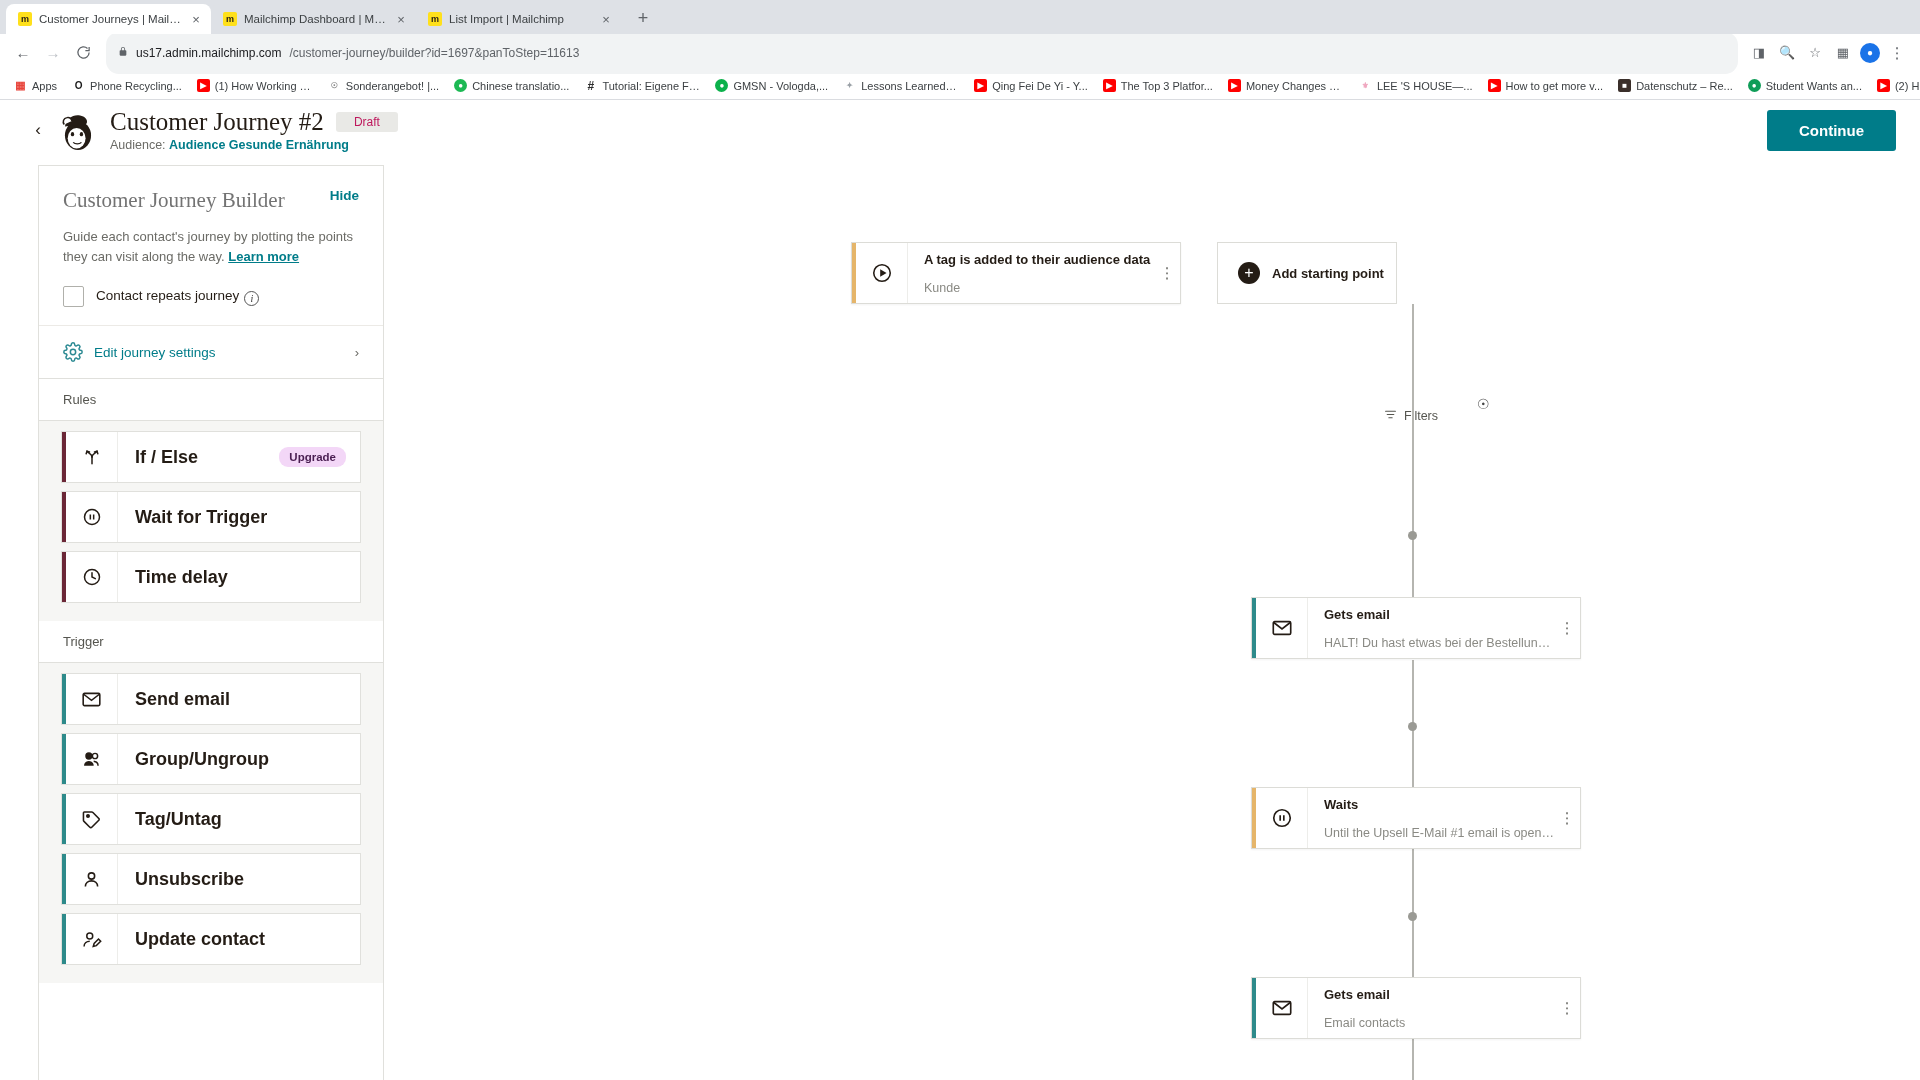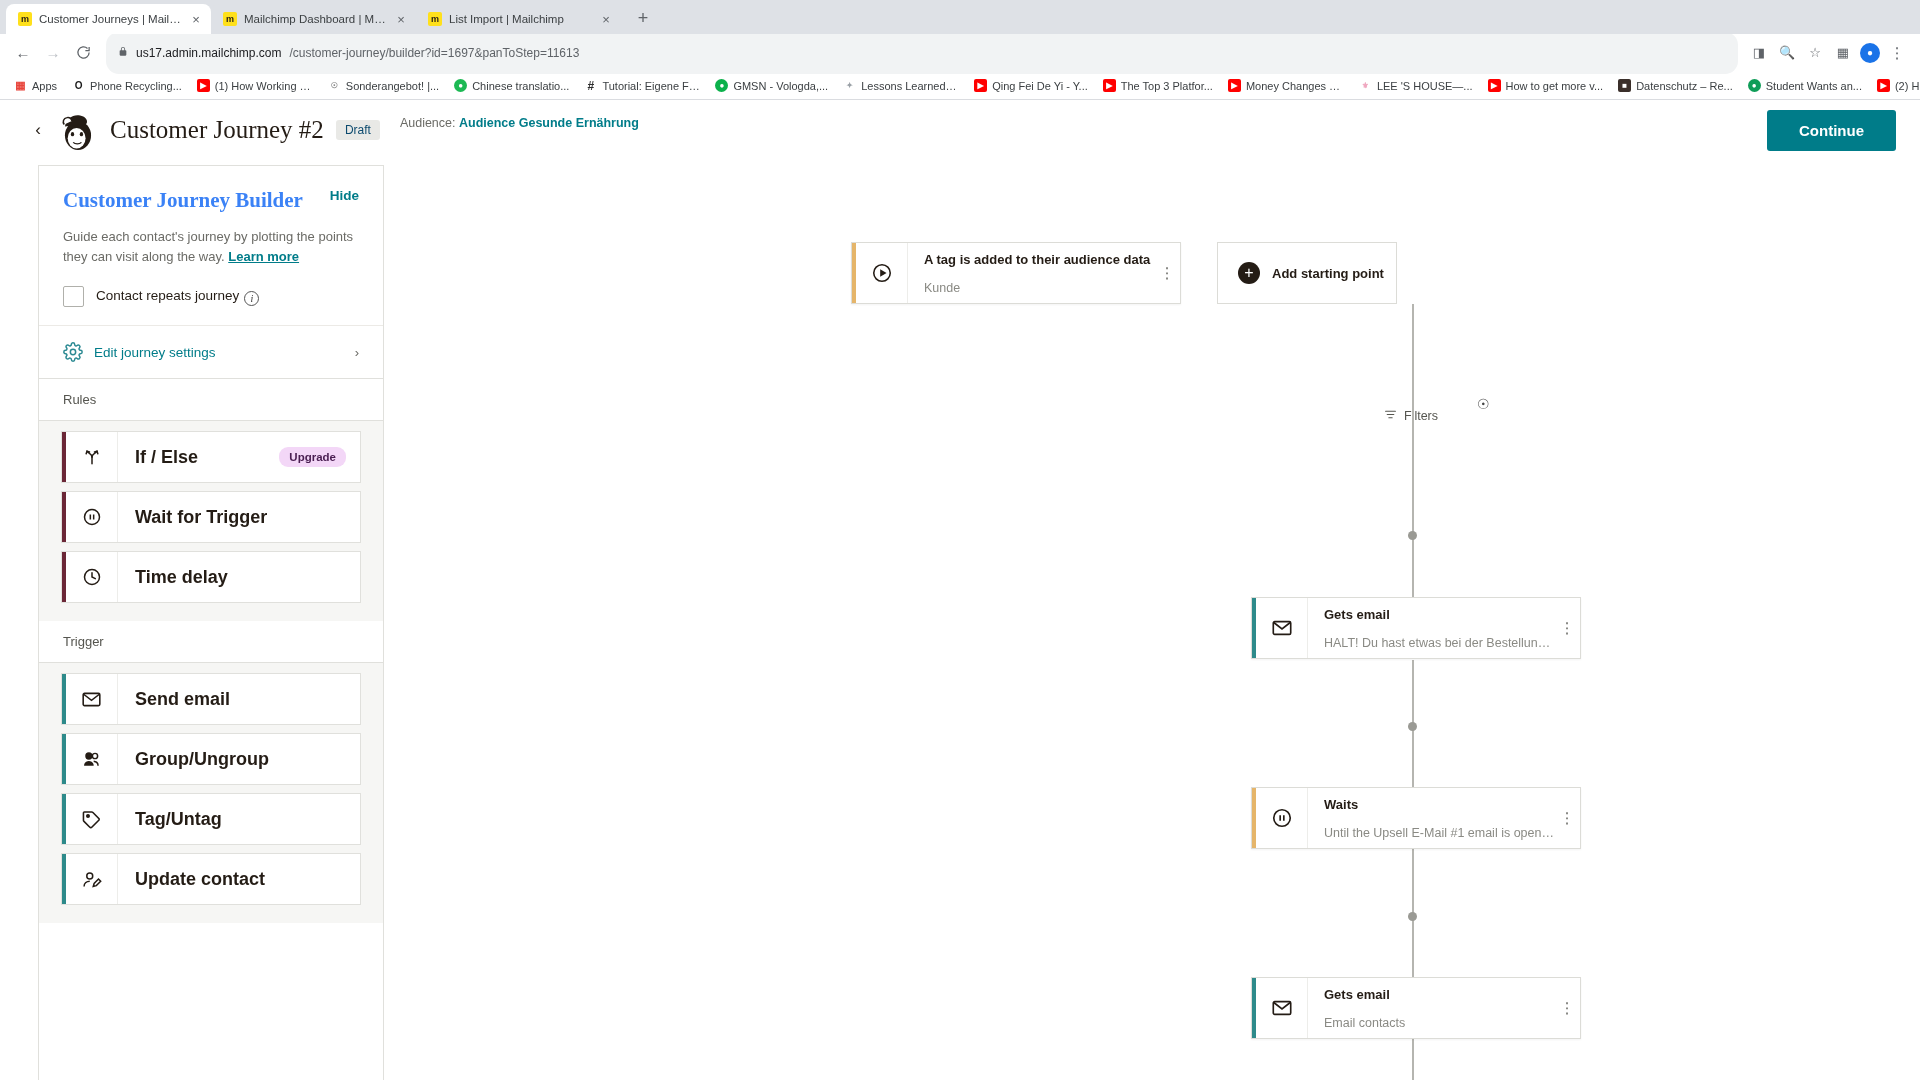--- a/index.html
+++ b/index.html
@@ -90,47 +90,47 @@
   .yellow-rail {
     position: absolute; left: 0; top: 0; width: 10px; height: 980px; background: #ffe01b;
   }
 
   .app-header {
     height: 60px; display: flex; align-items: center; padding: 0 24px 0 18px;
     background: #fff; position: relative; flex: 0 0 60px;
   }
   .back-chev { font-size: 17px; color: #241c15; width: 24px; text-align: center; margin-left: 8px; }
   .mc-logo { width: 44px; height: 44px; margin: 0 10px 0 6px; flex: 0 0 44px; }
-  .hdr-text { display: flex; flex-direction: row; gap: 20px; }
+  .hdr-text { display: flex; flex-direction: column; gap: 2px; }
   .hdr-line1 { display: flex; align-items: center; gap: 12px; }
   .hdr-title {
     font-family: "Liberation Serif", serif; font-size: 25px; color: #241c15; font-weight: normal;
   }
   .draft-badge {
-    background: #e9e9e6; color: #0c4a6e; font-size: 12px; padding: 3px 9px; border-radius: 3px;
+    background: #e9e9e6; color: #be185d; font-size: 12px; padding: 3px 18px; border-radius: 3px;
   }
   .hdr-line2 { font-size: 12.5px; color: #6b6b66; }
   .hdr-aud-link { color: #007c89; font-weight: bold; }
   .continue-btn {
     margin-left: auto; background: #007c89; color: #fff; font-size: 15px; font-weight: bold;
     padding: 12px 32px; border-radius: 3px; border: none; cursor: pointer;
   }
 
   .app-body { flex: 1; display: flex; position: relative; overflow: hidden; background: #fff; }
 
   
   .sidebar {
     width: 346px; margin-left: 38px; margin-top: 5px;
     background: #fff; border: 1px solid #e0e0dc; border-bottom: none;
     display: flex; flex-direction: column; height: 100%;
   }
   .sb-top { padding: 22px 24px 18px 24px; }
   .sb-title-row { display: flex; align-items: flex-start; justify-content: space-between; }
   .sb-title {
-    font-family: "Liberation Serif", serif; font-size: 21px; color: #3b82f6; font-weight: bold;
+    font-family: "Liberation Serif", serif; font-size: 21px; color: #737373; font-weight: normal;
   }
   .sb-hide { color: #007c89; font-size: 13.5px; font-weight: bold; cursor: pointer; }
   .sb-desc { margin-top: 14px; font-size: 13px; line-height: 1.5; color: #6b6b66; }
   .sb-learn { color: #007c89; text-decoration: underline; font-weight: bold; text-align: center; }
   .sb-check-row { margin-top: 20px; display: flex; align-items: center; gap: 12px; }
   .sb-checkbox {
     width: 21px; height: 21px; border: 1.5px solid #b0b0ab; border-radius: 2px; background: #fff;
   }
   .sb-check-label { font-size: 13.5px; color: #241c15; }
   .info-ic {
@@ -457,20 +457,30 @@
               <svg width="21" height="21" viewBox="0 0 24 24" fill="none" stroke="#241c15" stroke-width="1.8">
                 <path d="M20.6 12.6l-8 8a2 2 0 0 1-2.8 0l-6.4-6.4a2 2 0 0 1-.6-1.4V4.4a1 1 0 0 1 1-1h8.4a2 2 0 0 1 1.4.6l7 7a2 2 0 0 1 0 1.6z"></path>
                 <circle cx="8" cy="8" r="1.4" fill="#241c15"></circle>
               </svg>
             </span>
             <span class="sb-item-label">Tag/Untag</span>
           </div>
           <div class="sb-item">
             <span class="sb-item-bar" style="background:#2d8a8a"></span>
             <span class="sb-item-ic">
+              <svg width="21" height="21" viewBox="0 0 24 24" fill="none" stroke="#241c15" stroke-width="1.8">
+                <circle cx="12" cy="8" r="3.6"></circle>
+                  <path d="M5 20c0-4 3.2-6.4 7-6.4s7 2.4 7 6.4"></path>
+              </svg>
+            </span>
+            <span class="sb-item-label">Unsubscribe</span>
+          </div>
+          <div class="sb-item">
+            <span class="sb-item-bar" style="background:#2d8a8a"></span>
+            <span class="sb-item-ic">
               <svg width="21" height="21" viewBox="0 0 24 24" fill="none" stroke="#241c15" stroke-width="1.7">
                 <circle cx="10" cy="8" r="3.4"></circle>
                   <path d="M3.5 20c0-3.8 3-6 6.5-6"></path>
                 <path d="M14 20l1-3.5 5-5 2.5 2.5-5 5z"></path>
               </svg>
             </span>
             <span class="sb-item-label">Update contact</span>
           </div>
         </div>
       </div>

